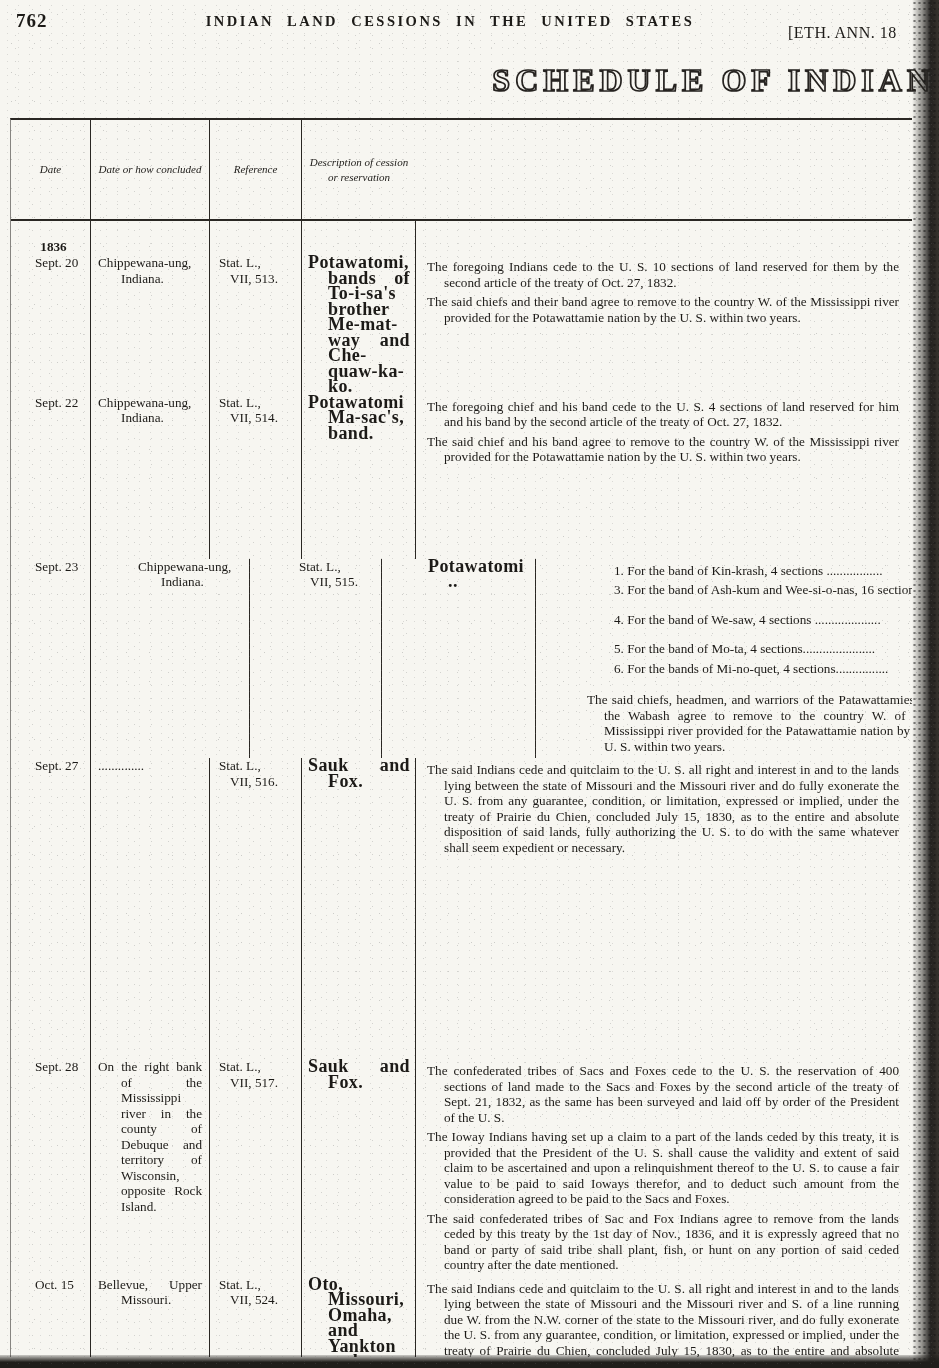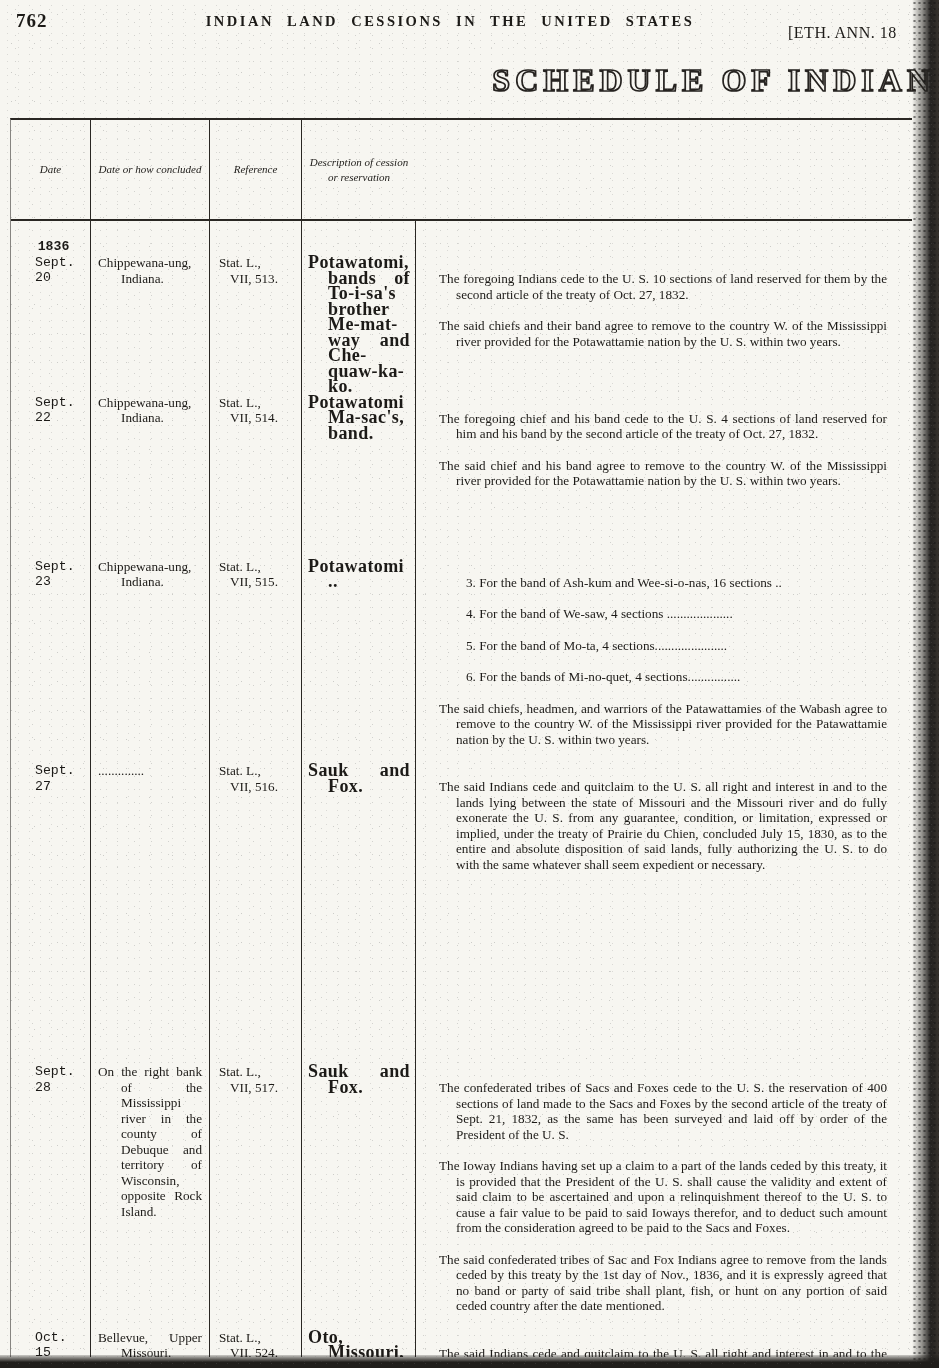--- a/index.html
+++ b/index.html
@@ -67,37 +67,37 @@
   .hcell{
     border-right:1px solid #2a2723;
     display:flex;align-items:center;justify-content:center;text-align:center;
     font-style:italic;font-size:11px;line-height:15px;padding:0 6px;
   }
   .hcell:last-child{border-right:none;}
   .cell{border-right:1px solid #2a2723;padding-top:0;}
   .cell:last-child{border-right:none;}
   .row:first-child .cell{padding-top:34px;}
   .row:first-child .cell.c-date{padding-top:18px;}
-  .c-date{padding-left:24px;padding-right:4px;font-family:Liberation Mono, monospace;}
+  .c-date{padding-left:24px;padding-right:4px;}
   .year{font-weight:bold;text-align:center;padding-right:14px;}
   .c-where{padding-left:30px;padding-right:7px;text-indent:-23px;text-align:justify;}
   .c-ref{padding-left:20px;padding-right:16px;text-indent:-11px;white-space:pre-line;}
   .c-tribe{
     padding-left:26px;padding-right:5px;text-indent:-20px;
     font-weight:bold;letter-spacing:.4px;text-align:justify;font-size:18px;
   }
   .c-desc{padding-left:7px;padding-right:9px;}
-  .c-desc p{margin:16px;}
+  .c-desc p{margin:4px;}
   .c-desc .para{padding-left:17px;text-indent:-17px;text-align:justify;}
   .c-desc .item{padding-left:27px;overflow:hidden;white-space:nowrap;}
   .c-desc .gap{margin-top:14px;}
   .c-desc .gap-lg{margin-top:16px;}
   
   .row:nth-child(2){min-height:164px;}
-  .row:nth-child(3){min-height:110px;}
+  .row:nth-child(3){min-height:110px;gap:40px;}
   .row:nth-child(4){min-height:301px;}
   .row:nth-child(5){min-height:141px;}
   .row:nth-child(6){min-height:288px;}
   .row:nth-child(7){min-height:133px;}
 </style>
 </head>
 <body>
 
 <div class="page-number">762</div>
 <div class="running-head">INDIAN LAND CESSIONS IN THE UNITED STATES</div>
@@ -141,20 +141,21 @@
       </div>
       <div class="row">
         <div class="cell c-date">
           <div>Sept. 23</div>
         </div>
         <div class="cell c-where">Chippewana-ung, Indiana.</div>
         <div class="cell c-ref">Stat. L.,
 VII, 515.</div>
         <div class="cell c-tribe">Potawatomi ..</div>
         <div class="cell c-desc">
+          <p class="item">1. For the band of Kin-krash, 4 sections .................</p>
           <p class="item">3. For the band of Ash-kum and Wee-si-o-nas, 16 sections ..</p>
           <p class="item gap">4. For the band of We-saw, 4 sections ....................</p>
           <p class="item gap">5. For the band of Mo-ta, 4 sections......................</p>
           <p class="item">6. For the bands of Mi-no-quet, 4 sections................</p>
           <p class="para gap-lg">The said chiefs, headmen, and warriors of the Patawattamies of the Wabash agree to remove to the country W. of the Mississippi river provided for the Patawattamie nation by the U. S. within two years.</p>
         </div>
       </div>
       <div class="row">
         <div class="cell c-date">
           <div>Sept. 27</div>

